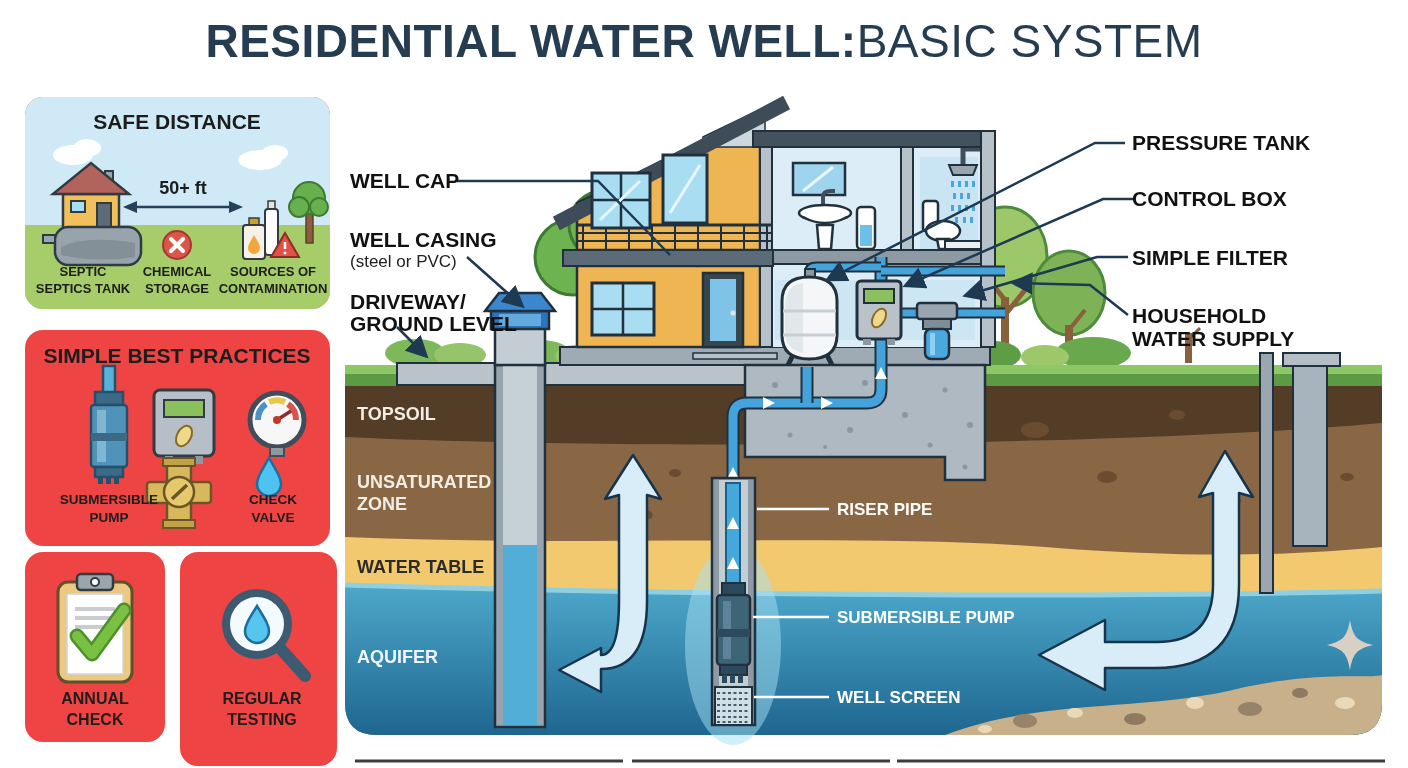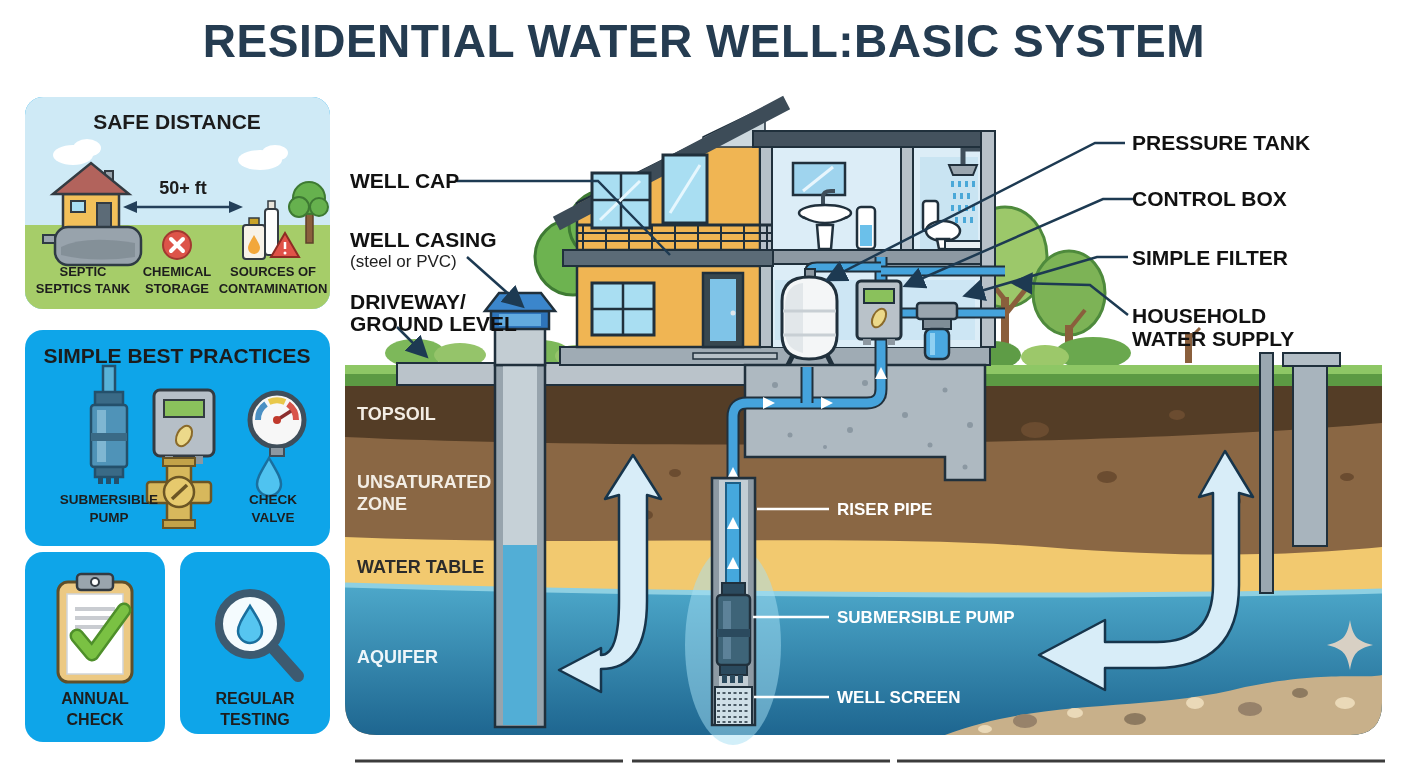--- a/index.html
+++ b/index.html
@@ -6,28 +6,28 @@
   body{
     width:1408px;height:768px;position:relative;overflow:hidden;
     background:#ffffff;font-family:"Liberation Sans",sans-serif;
   }
   .page-title{
     position:absolute;top:14px;left:0;width:100%;
     text-align:center;font-size:46px;letter-spacing:.5px;color:#253c51;
     white-space:nowrap;
   }
   .page-title .t-bold{font-weight:700;text-align:right;}
-  .page-title .t-light{font-weight:700;text-align:right;}
+  .page-title .t-light{font-weight:400;text-align:right;}
   .side-panel{
-    position:absolute;background:#0ea5e9;border-radius:18px;overflow:hidden;
+    position:absolute;background:#ef4444;border-radius:18px;overflow:hidden;
   }
   #panel-safe{left:25px;top:97px;width:305px;height:212px;}
   #panel-best{left:25px;top:322px;width:305px;height:216px;margin-top:8px;}
   #panel-annual{left:25px;top:552px;width:140px;height:190px;border-radius:18px;}
-  #panel-testing{left:180px;top:552px;width:150px;height:182px;}
+  #panel-testing{left:180px;top:552px;width:150px;height:214px;padding-left:7px;}
   #main-diagram{position:absolute;left:345px;top:85px;width:1045px;height:680px;}
   svg{display:block;}
   text{font-family:"Liberation Sans",sans-serif;}
 </style>
 </head>
 <body>
 
 <div class="page-title">
   <span class="t-bold">RESIDENTIAL WATER WELL:</span><span class="t-light">BASIC SYSTEM</span>
 </div>

